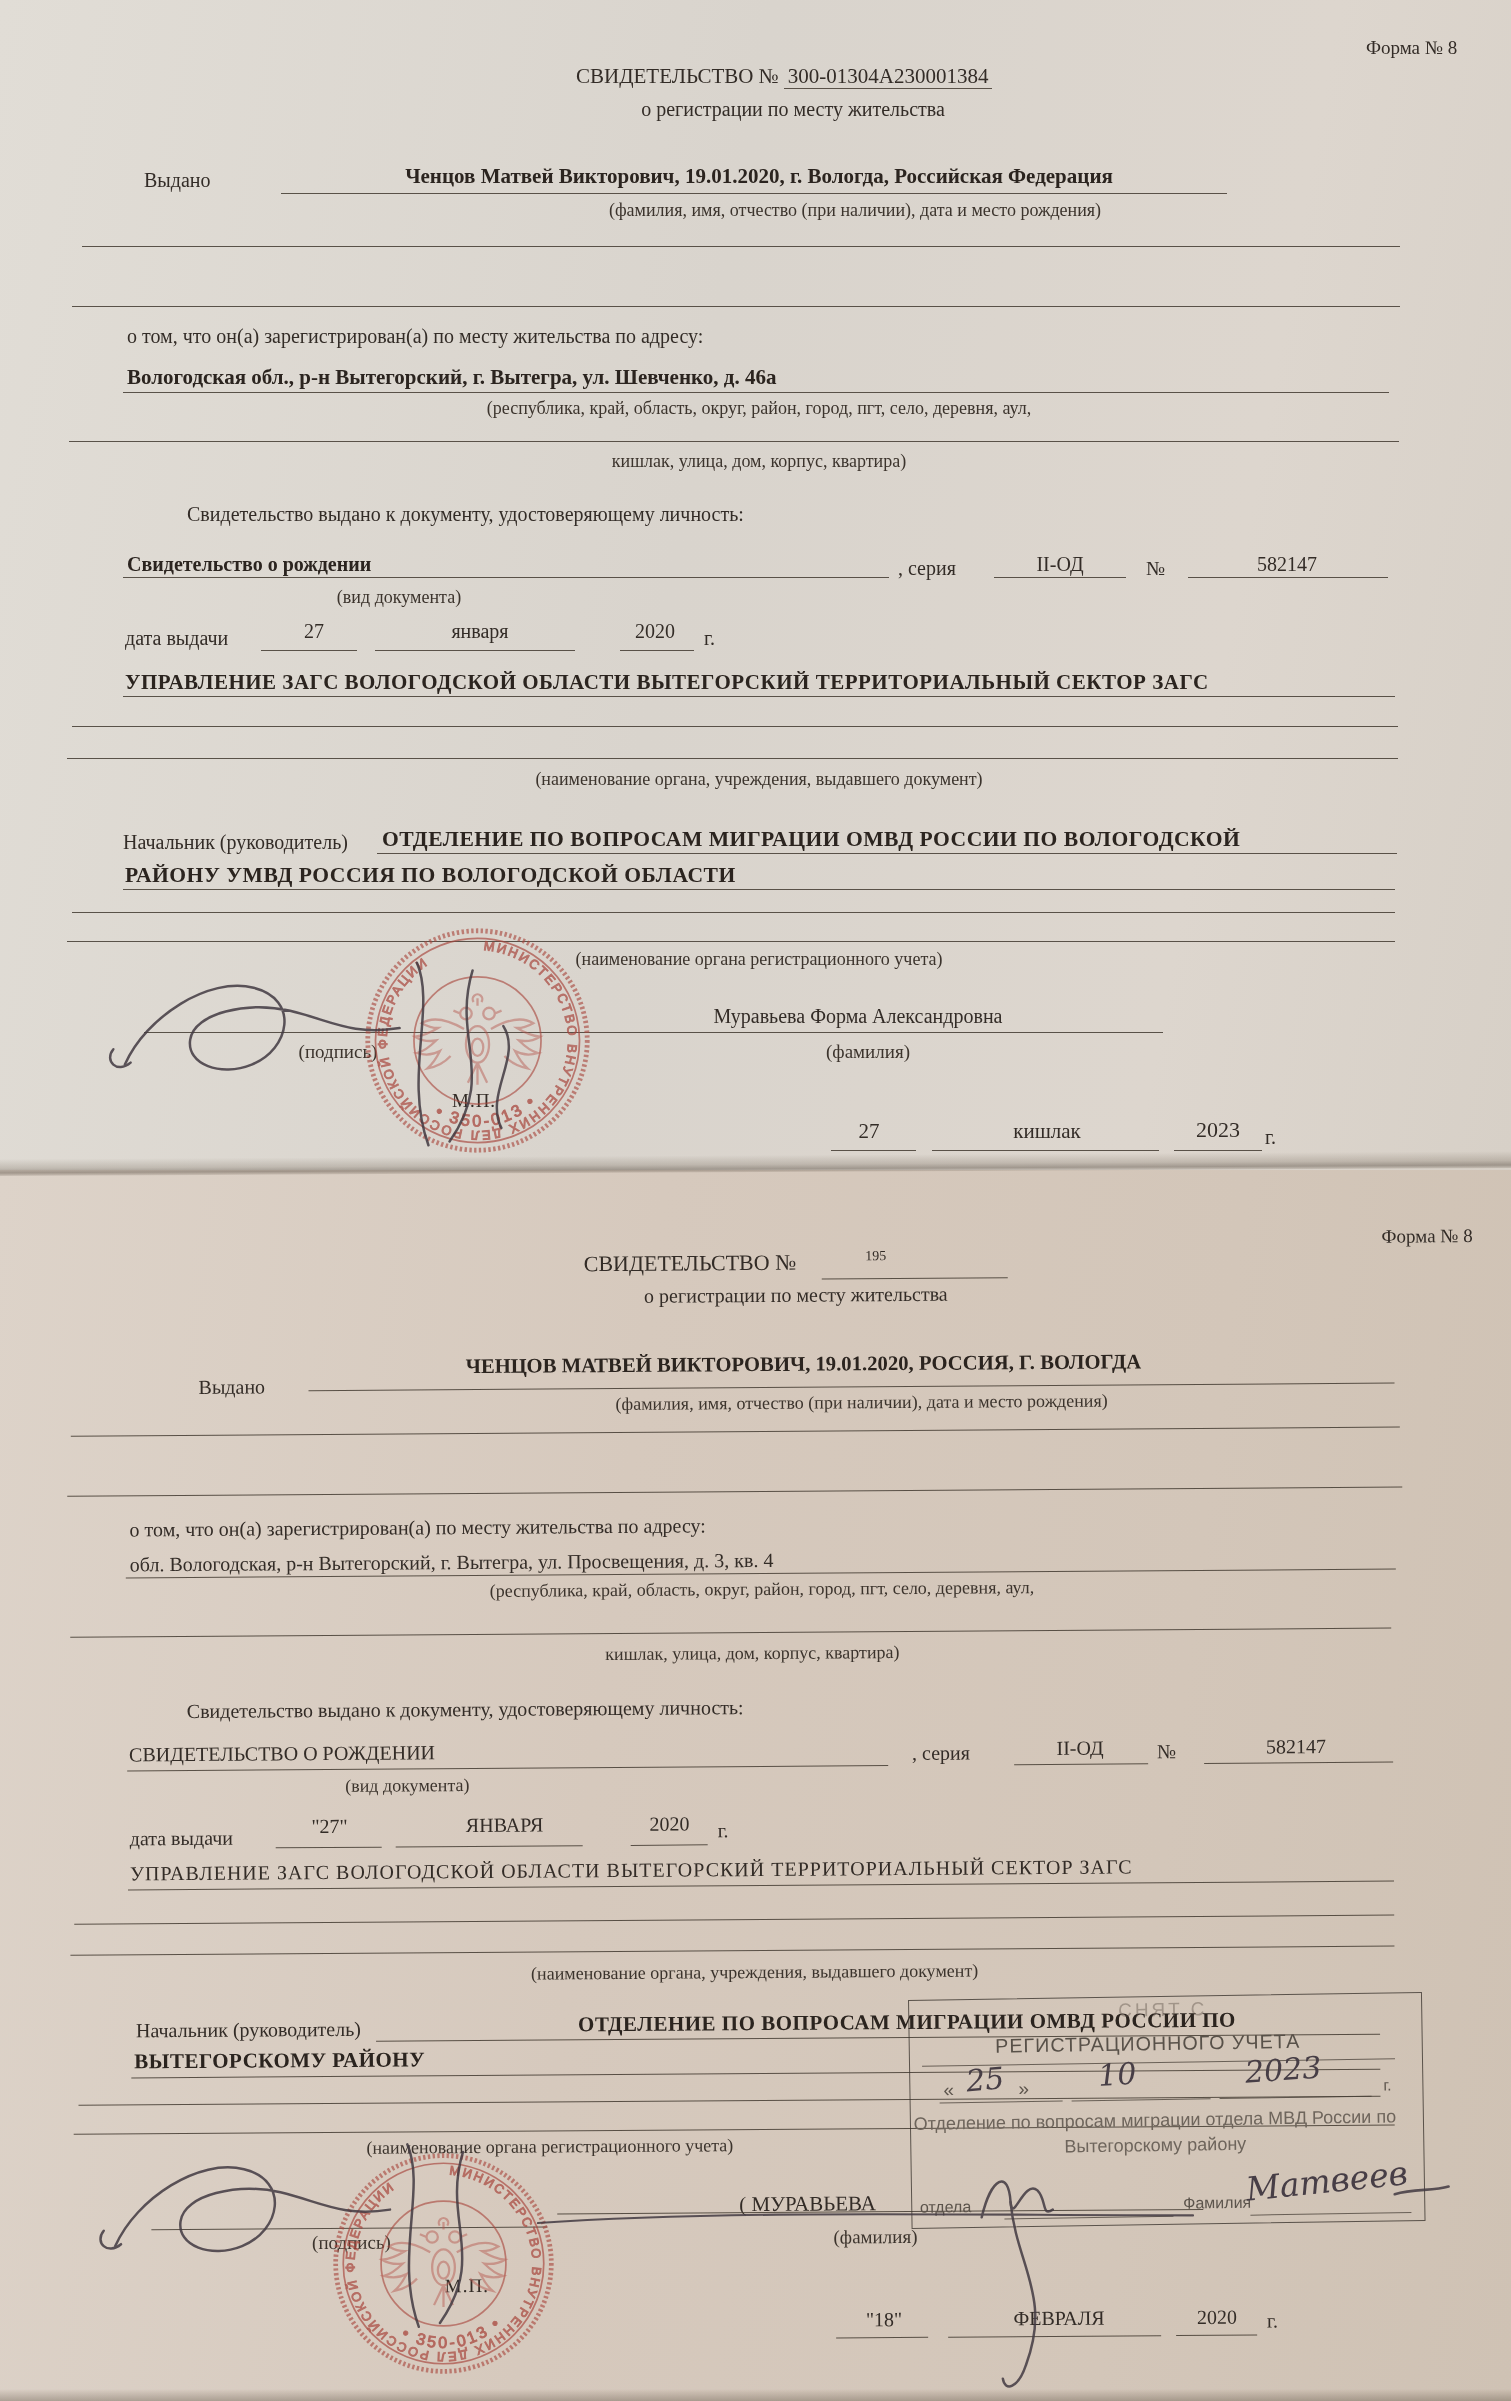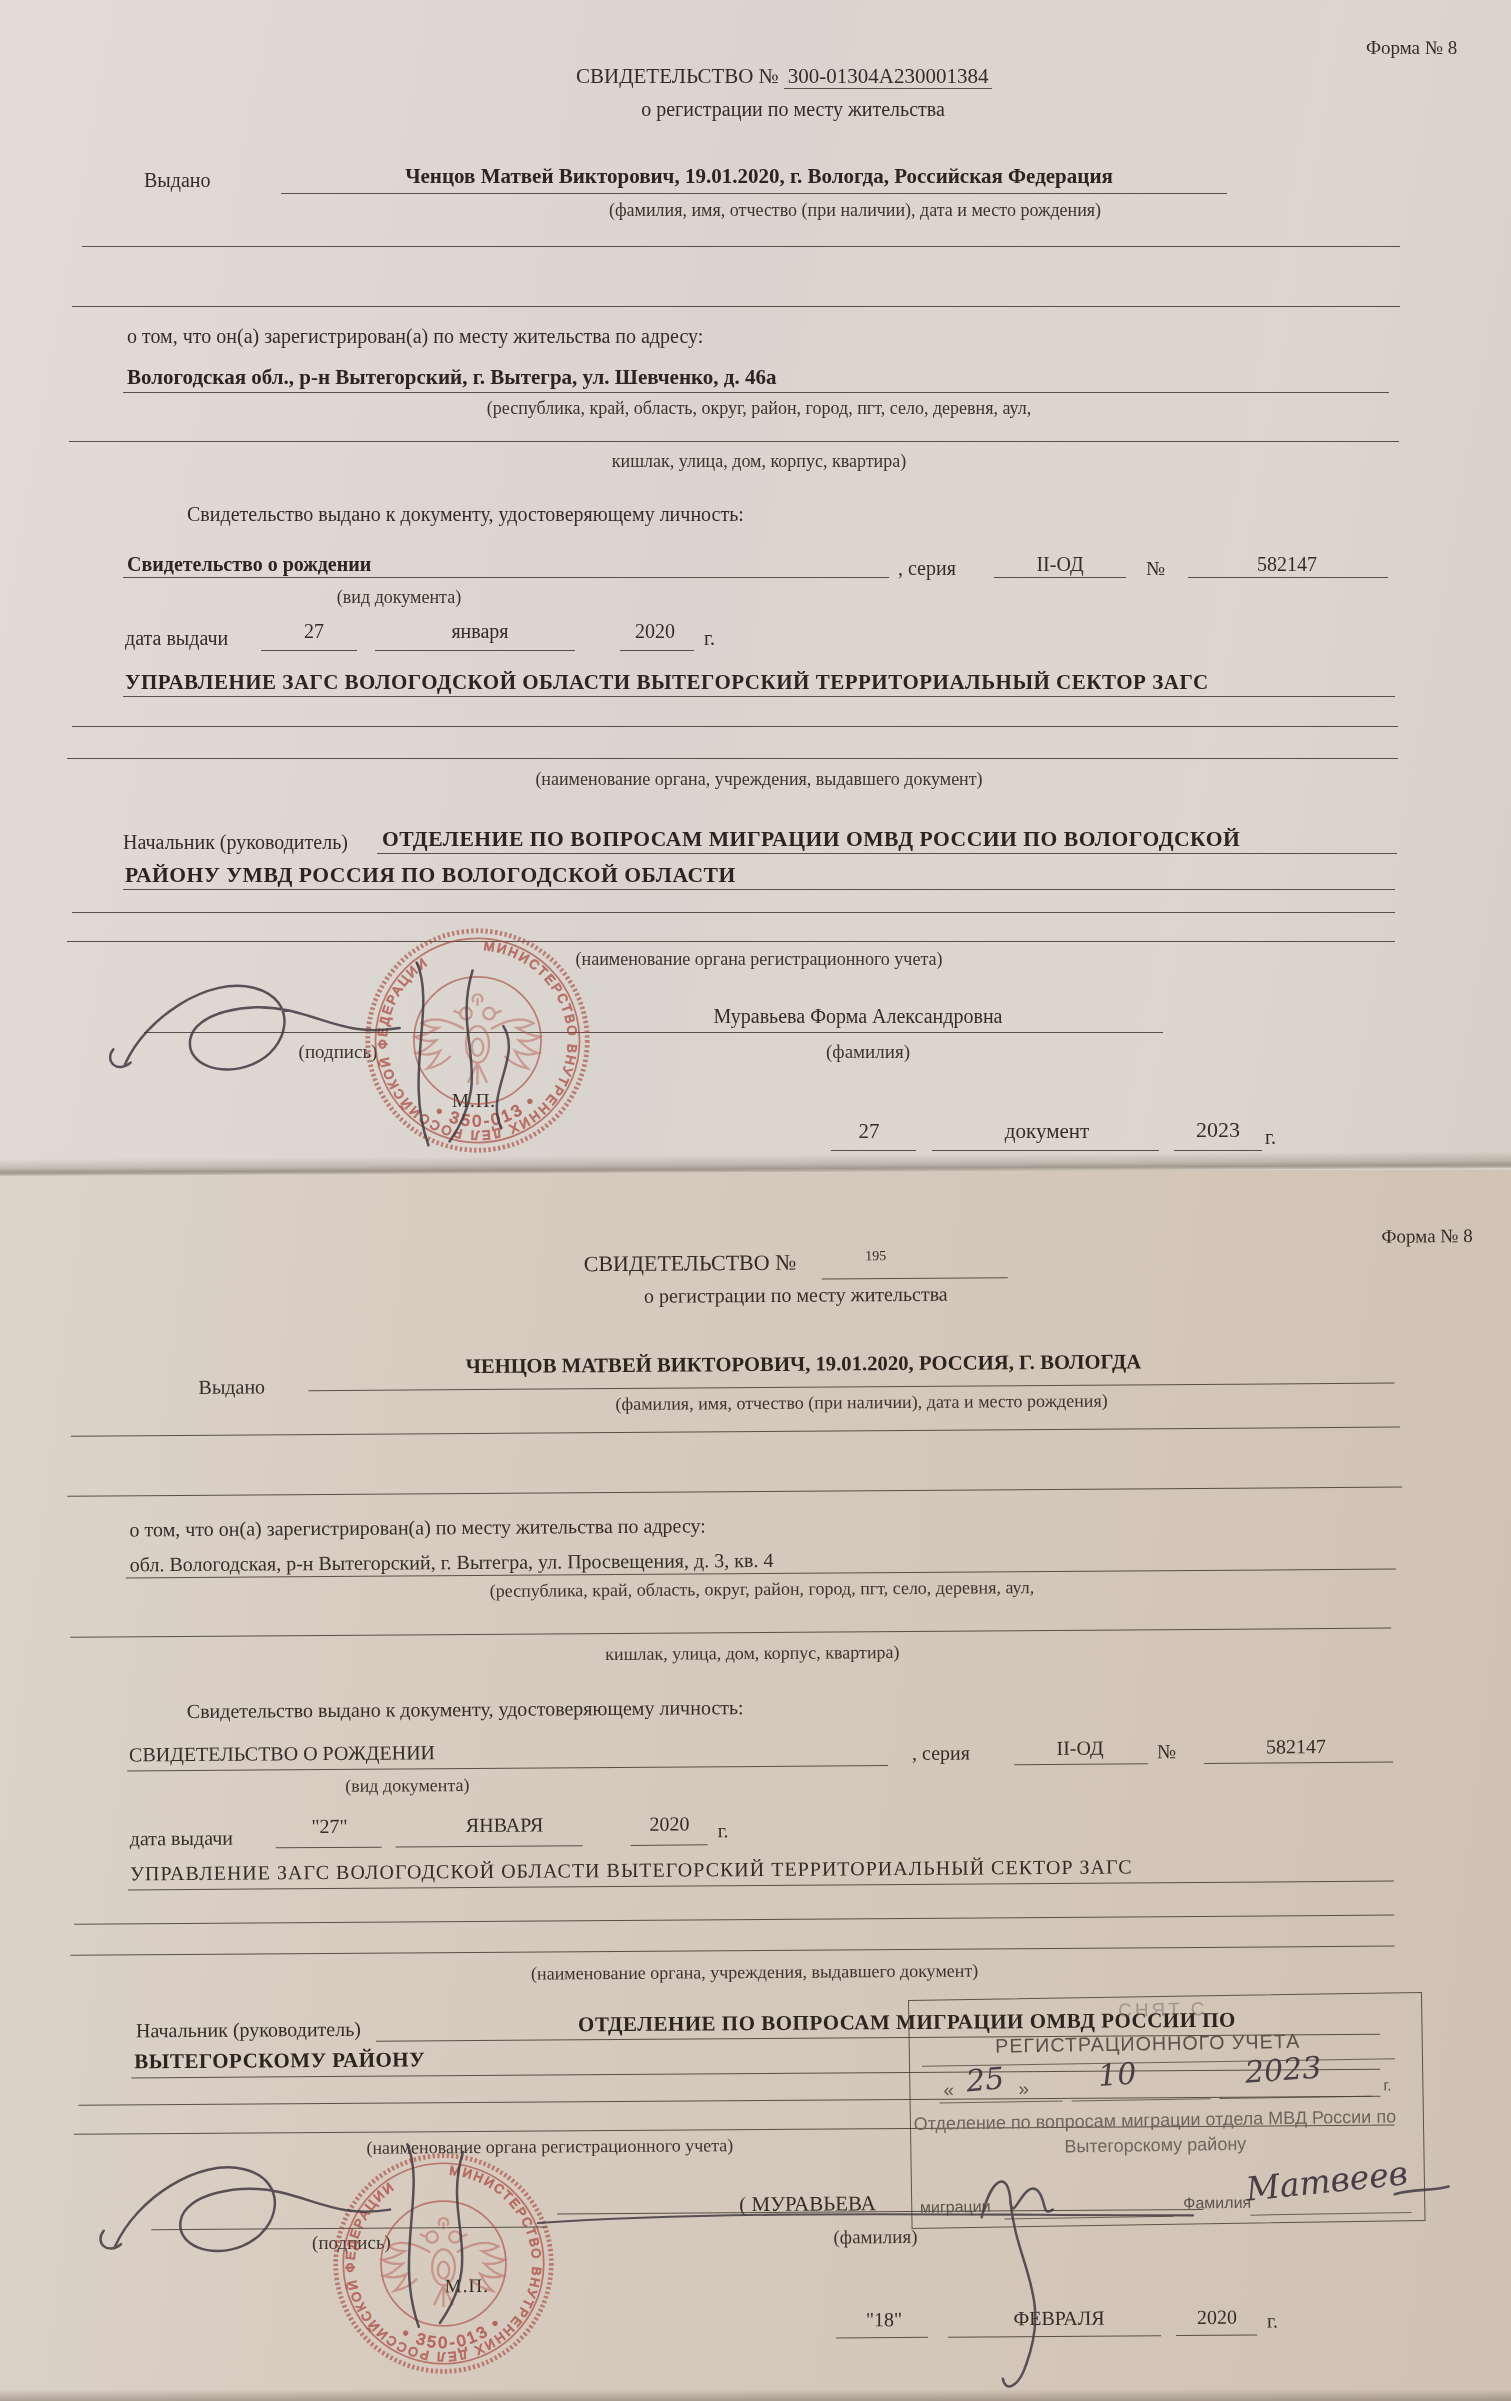--- a/index.html
+++ b/index.html
@@ -94,21 +94,21 @@
       <div class="t c ctr" style="left:759px;top:949px">(наименование органа регистрационного учета)</div>
 
       <div class="t ctr" style="left:858px;top:1005px">Муравьева Форма Александровна</div>
       <div class="ln" style="left:144px;top:1032px;width:1019px"></div>
       <div class="t c ctr" style="left:338px;top:1041px;font-size:19px">(подпись)</div>
       <div class="t c ctr" style="left:868px;top:1041px;font-size:19px">(фамилия)</div>
       <div class="t" style="left:452px;top:1090px;font-size:19px;letter-spacing:1px">М.П.</div>
 
       <div class="t ctr" style="left:869px;top:1120px;font-size:21px">27</div>
       <div class="ln" style="left:831px;top:1150px;width:85px"></div>
-      <div class="t ctr" style="left:1047px;top:1120px;font-size:21px">документ</div>
+      <div class="t ctr" style="left:1047px;top:1120px;font-size:21px">кишлак</div>
       <div class="ln" style="left:932px;top:1150px;width:227px"></div>
       <div class="t ctr" style="left:1218px;top:1118px;font-size:22px">2023</div>
       <div class="ln" style="left:1174px;top:1150px;width:88px"></div>
       <div class="t" style="left:1265px;top:1126px">г.</div>
     </div>
   </div>
 
   <div class="page p2">
     <div class="tilt">
       <div class="t" style="left:1381px;top:60px;font-size:19px">Форма № 8</div>
@@ -194,21 +194,21 @@
     <div class="t hand ctr" style="left:75px;top:63px;font-size:30px;transform:translateX(-50%) rotate(-4deg)">25</div>
     <div class="bx" style="left:108px;top:79px;font-size:19px">»</div>
     <div class="bxln" style="left:29px;top:102px;width:123px"></div>
     <div class="t hand ctr" style="left:207px;top:60px;font-size:30px;transform:translateX(-50%) rotate(-3deg)">10</div>
     <div class="bxln" style="left:161px;top:102px;width:139px"></div>
     <div class="t hand ctr" style="left:373px;top:58px;font-size:30px;transform:translateX(-50%) rotate(-3deg)">2023</div>
     <div class="bxln" style="left:309px;top:102px;width:152px"></div>
     <div class="bx" style="left:473px;top:83px;font-size:15.4px">г.</div>
     <div class="bx ctr" style="left:244px;top:113px;font-size:18px;color:#6e655c">Отделение по вопросам миграции отдела МВД России по</div>
     <div class="bx ctr" style="left:244px;top:138px;font-size:18px;color:#6e655c">Вытегорскому району</div>
-    <div class="bx" style="left:7.7px;top:198px;font-size:16px;color:#5c544c">миграции</div>
+    <div class="bx" style="left:7.7px;top:198px;font-size:16px;color:#5c544c">отдела</div>
     <div class="bxln" style="left:92px;top:219px;width:169px"></div>
     <div class="bx" style="left:271px;top:198px;font-size:16px;color:#5c544c">Фамилия</div>
     <div class="bxln" style="left:338px;top:219px;width:161px"></div>
     <div class="t hand ctr" style="left:415px;top:169px;font-size:33px;transform:translateX(-50%) rotate(-5deg)">Матвеев</div>
   </div>
 
   <svg class="stamp" style="left:362px;top:925px" width="231" height="231" viewBox="0 0 240 240">
     <g fill="none" stroke="#a8453c">
       <circle cx="120" cy="120" r="114" stroke-width="5" stroke-dasharray="2.5 2.5" opacity=".75"></circle>
       <circle cx="120" cy="120" r="106" stroke-width="1.8" opacity=".8"></circle>

